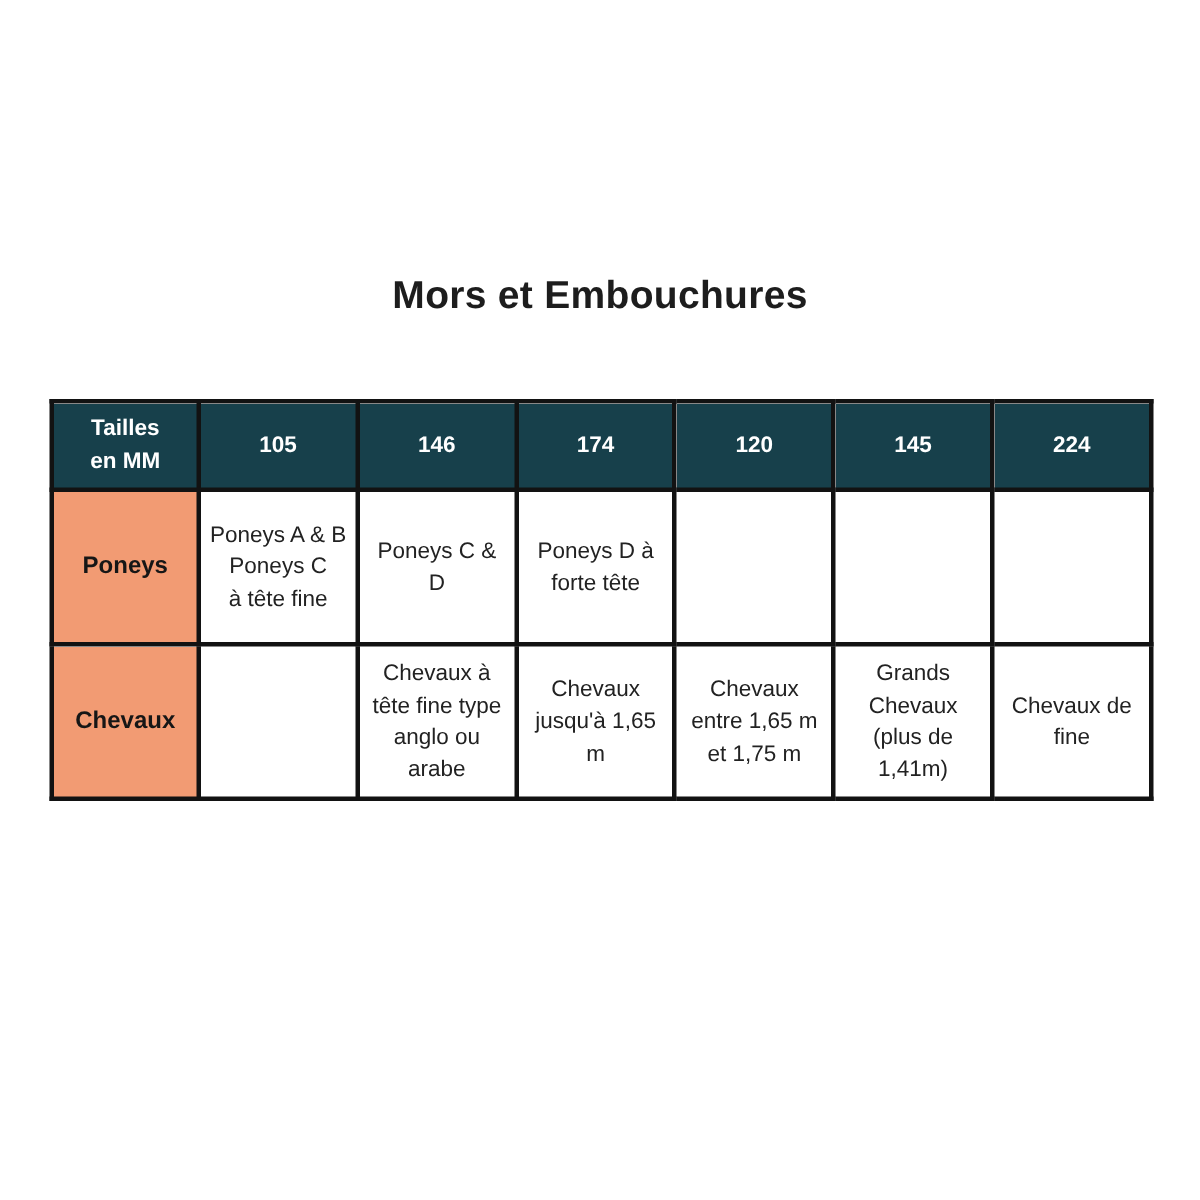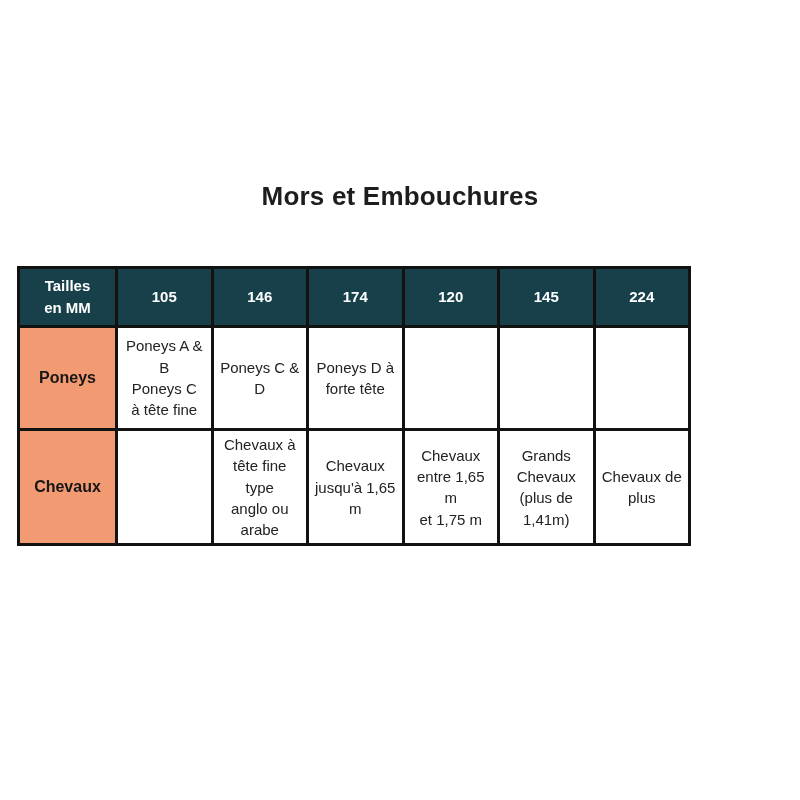--- a/index.html
+++ b/index.html
@@ -22,23 +22,23 @@
     width: 100%;
     margin: 0;
     text-align: center;
     font-size: 26px;
     font-weight: 700;
     color: #1d1d1d;
     letter-spacing: 0.2px;
   }
   table.size-table {
     position: absolute;
-    left: 17px;
+    left: 33px;
     top: 266px;
-    width: 674px;
+    width: 736px;
     border-collapse: collapse;
     table-layout: fixed;
   }
   .size-table th, .size-table td {
     border: 3px solid #121212;
     text-align: center;
     vertical-align: middle;
     padding: 3px 5px;
     overflow: hidden;
   }
@@ -120,18 +120,18 @@
         <td>Chevaux
 jusqu'à 1,65 m</td>
         <td>Chevaux
 entre 1,65 m
 et 1,75 m</td>
         <td>Grands
 Chevaux
 (plus de
 1,41m)</td>
         <td>Chevaux de
-plus</td>
+fine</td>
       </tr>
     </tbody>
   </table>
 
 </div>
 
 </body></html>

